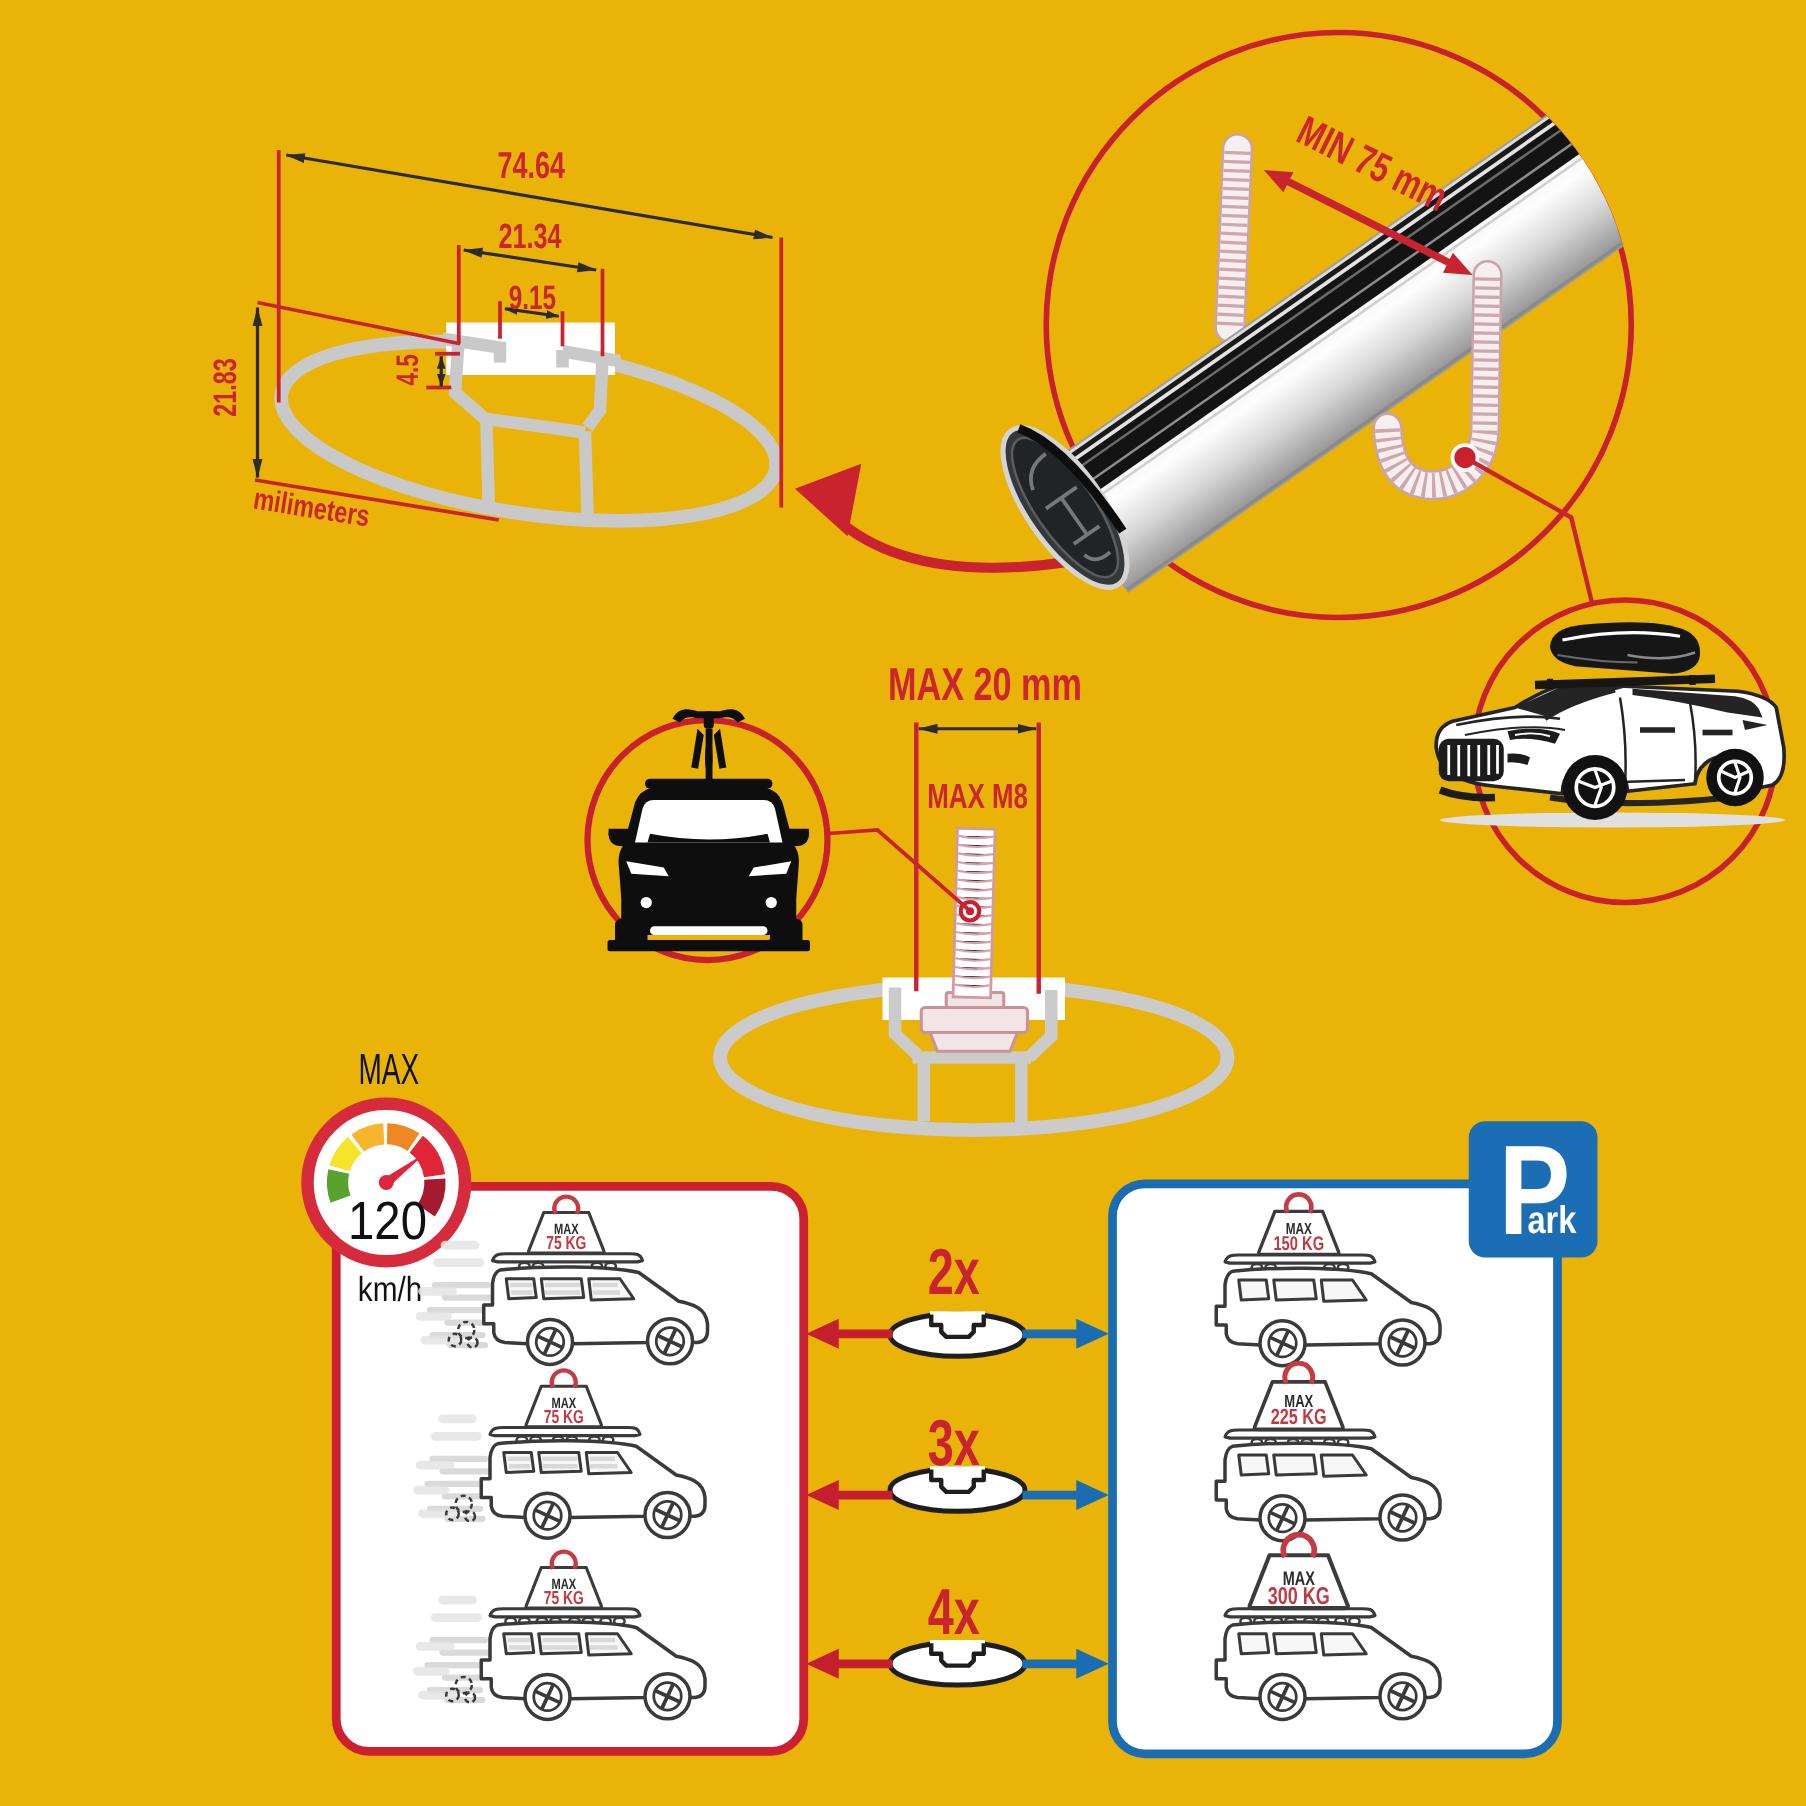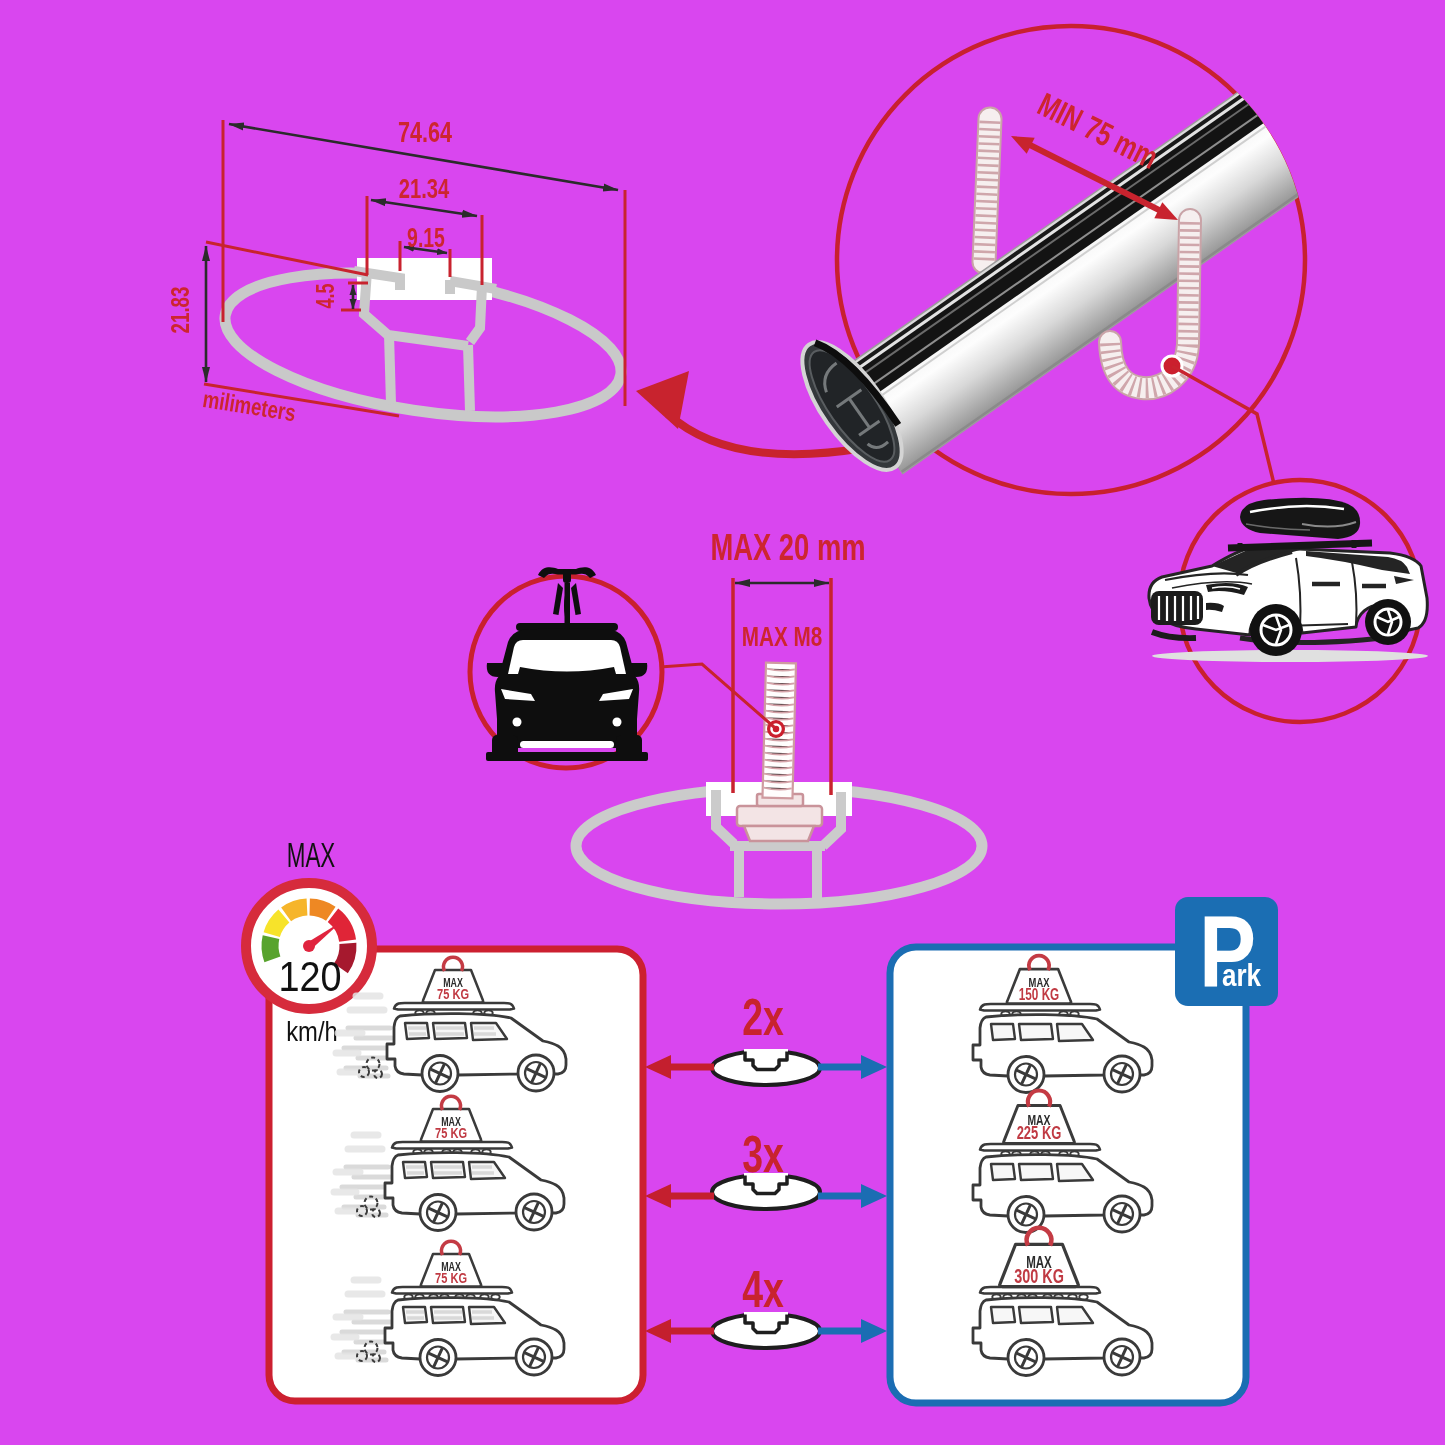--- a/index.html
+++ b/index.html
@@ -1,16 +1,16 @@
 <!DOCTYPE html>
 <html><head>
 <meta charset="utf-8">
 <style>
 html,body{margin:0;padding:0;background:#ffffff;}
-#page{position:relative;width:1445px;height:1445px;background:#d946ef;overflow:hidden;}
+#page{position:relative;width:1445px;height:1445px;background:#eab308;overflow:hidden;}
 text{font-family:"Liberation Sans",sans-serif;}
 </style>
 </head>
 <body>
 <div id="page">
 <svg width="1445" height="1445" viewBox="0 0 1445 1445">
 <defs>
 <marker id="mb" markerWidth="18" markerHeight="12" refX="15" refY="5" orient="auto-start-reverse" markerUnits="userSpaceOnUse">
   <path d="M0,1 L15.5,5 L0,9 Z" fill="#2b2b2b"></path>
 </marker>

